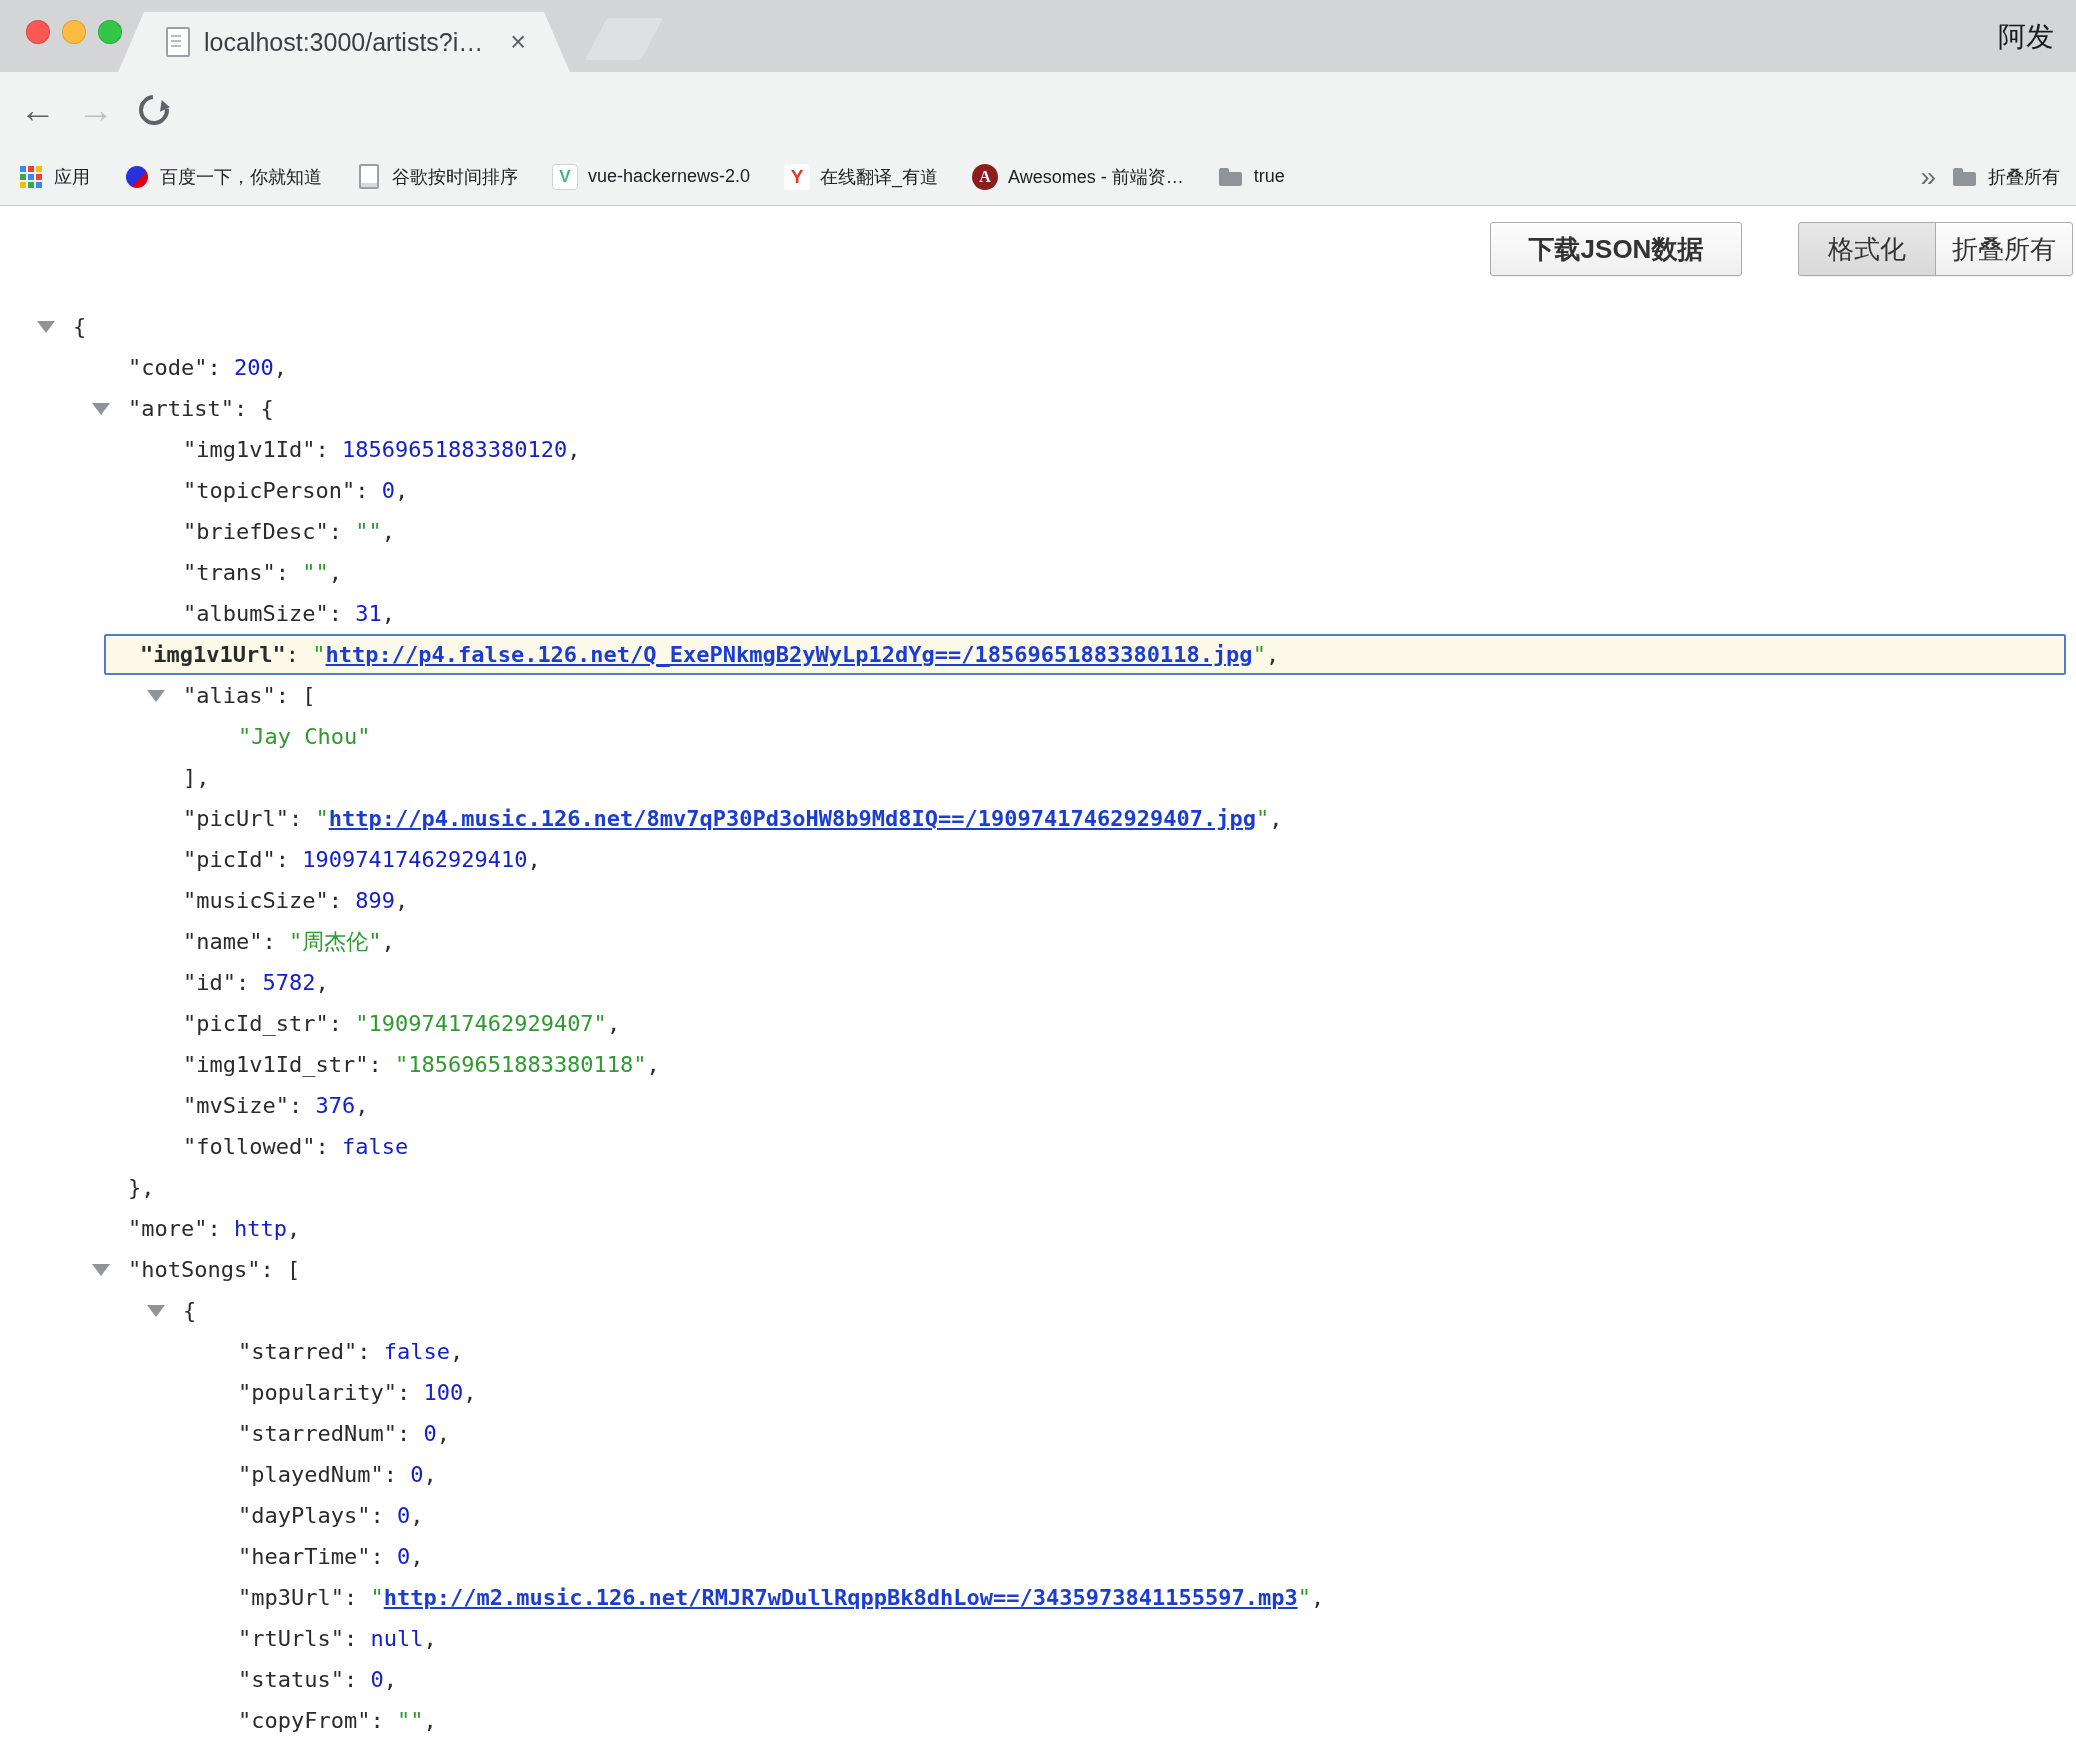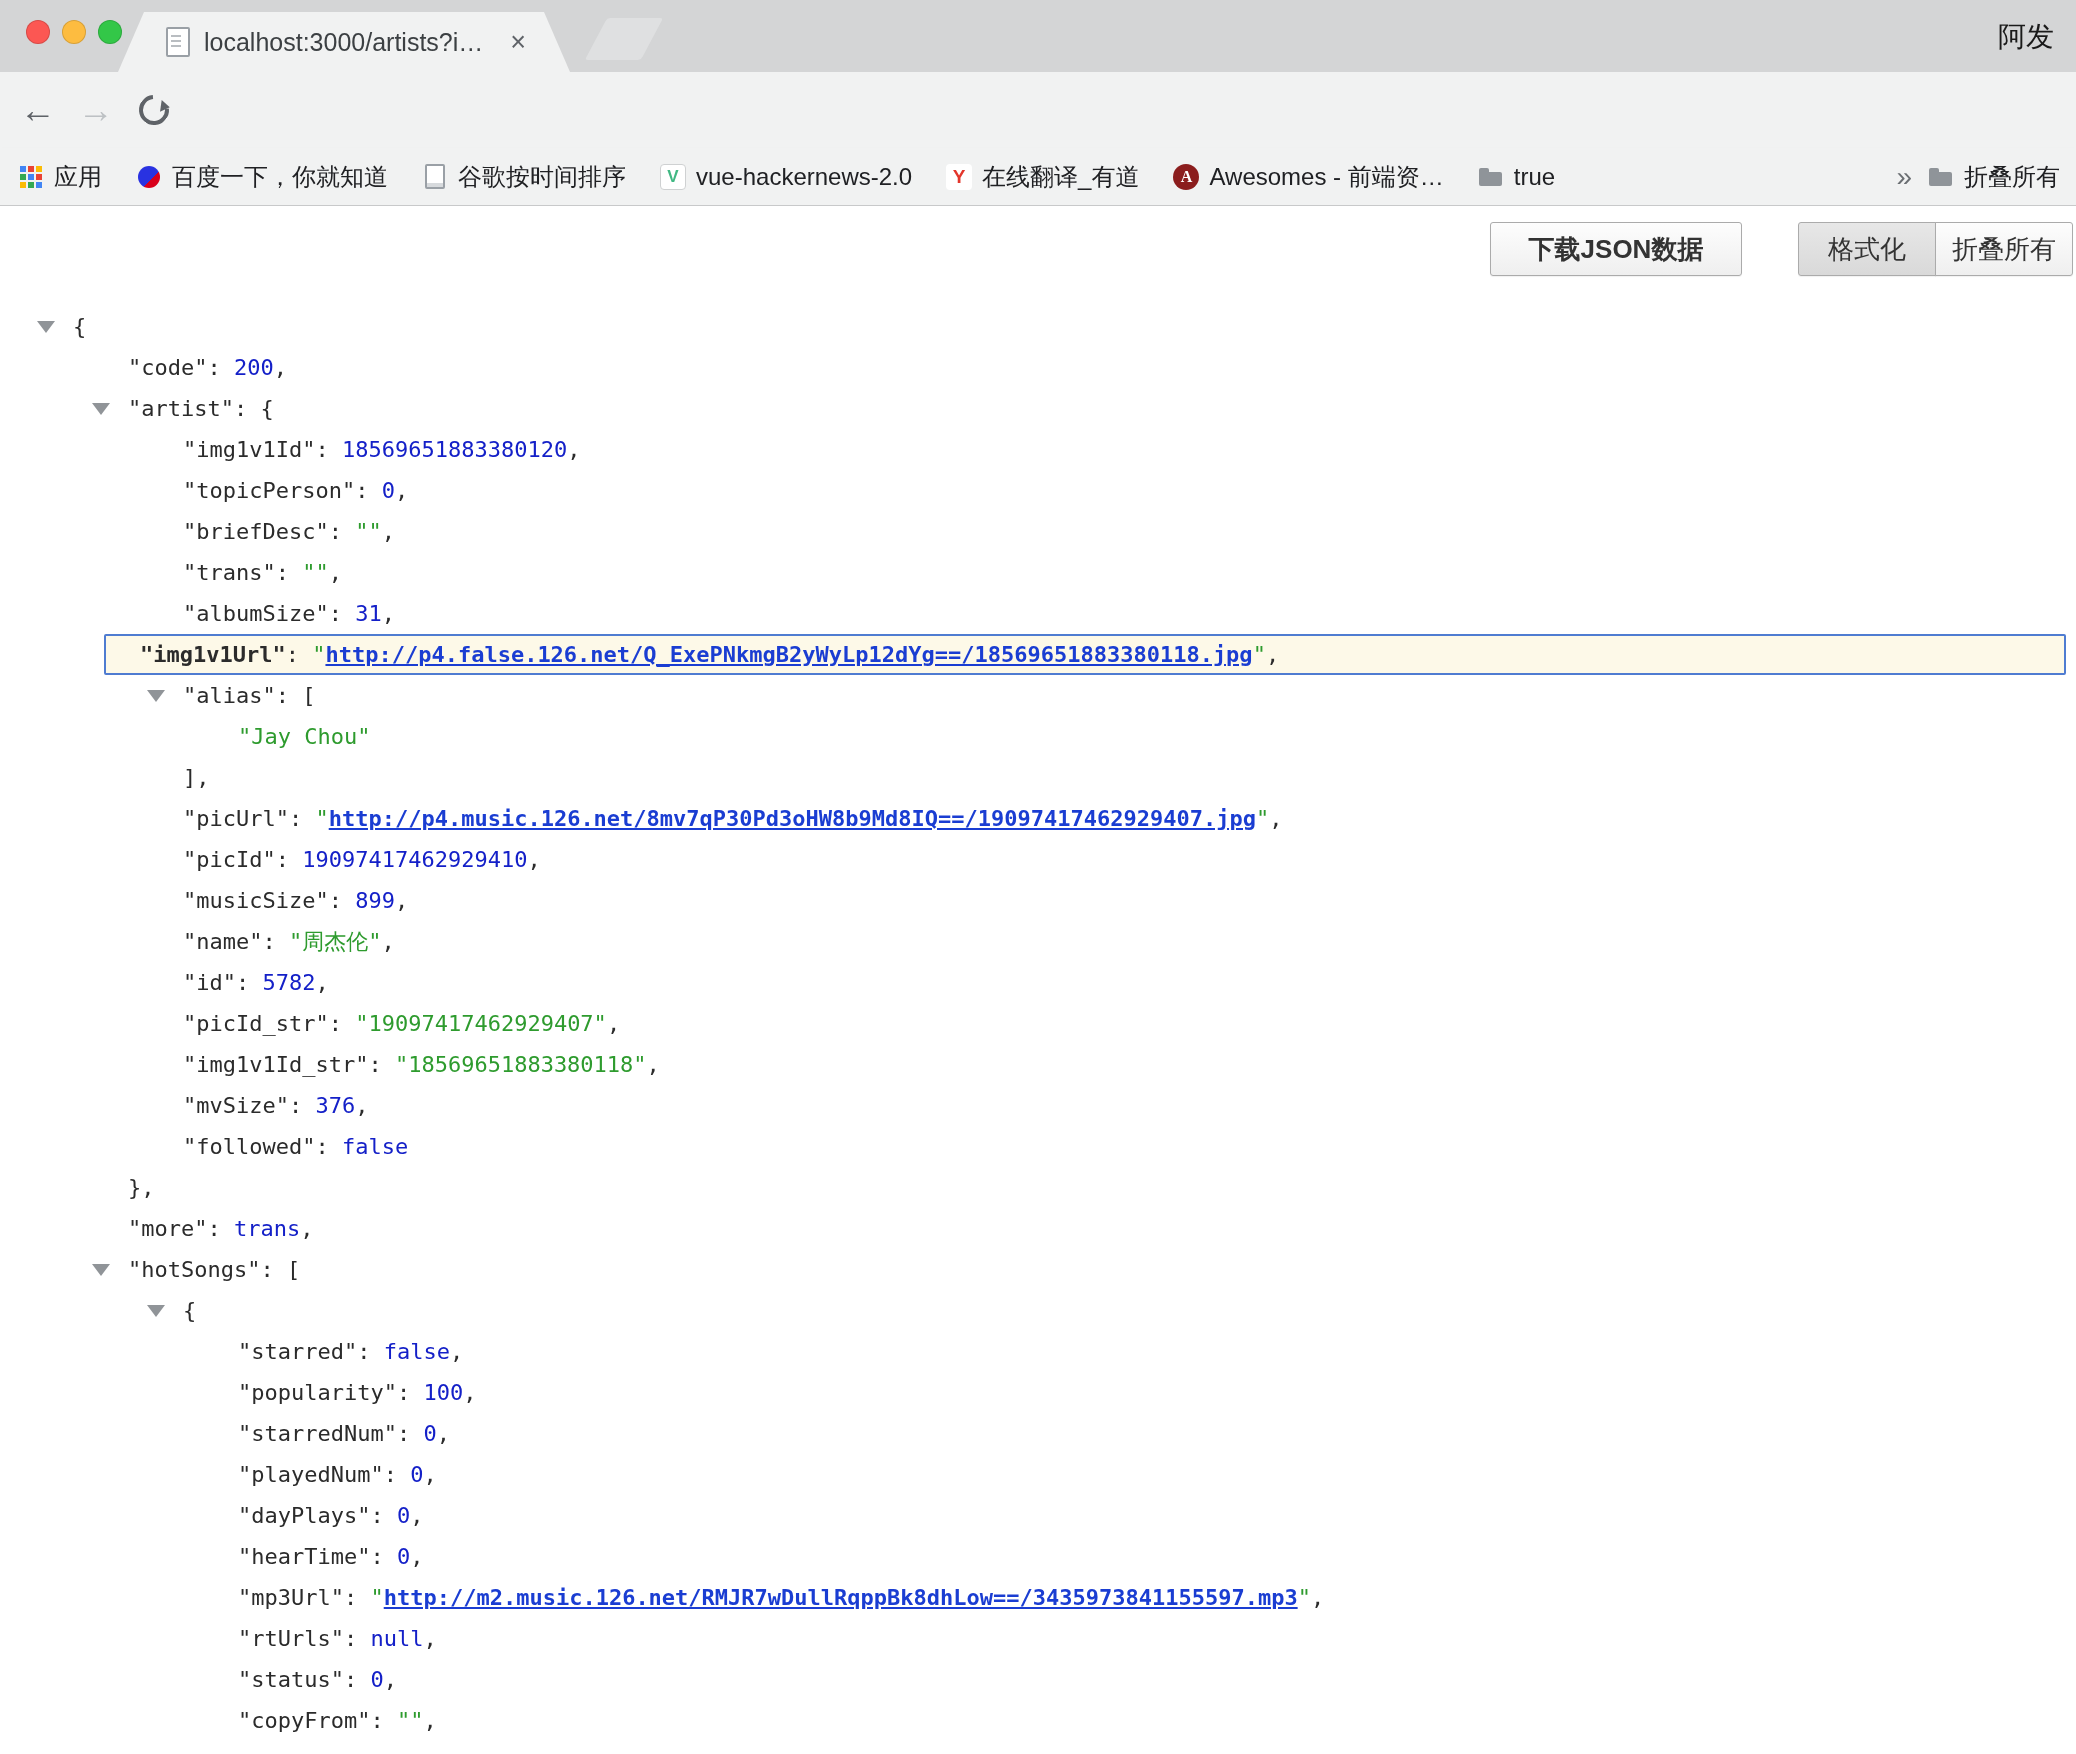--- a/index.html
+++ b/index.html
@@ -77,21 +77,21 @@
   .bm-apps::before{content:"";position:absolute;left:2px;top:2px;width:6px;height:6px;background:#4285f4;
     box-shadow:8px 0 0 #ea4335,16px 0 0 #fbbc05,0 8px 0 #34a853,8px 8px 0 #4285f4,16px 8px 0 #ea4335,0 16px 0 #fbbc05,8px 16px 0 #34a853,16px 16px 0 #4285f4;}
   .bm-baidu::before{content:"";width:22px;height:22px;border-radius:50%;background:linear-gradient(135deg,#2932e1 60%,#d9001b 60%);}
   .bm-doc::before{content:"";width:16px;height:21px;background:#fff;border:2px solid #9aa0a6;border-radius:2px;
     box-shadow:inset 0 -4px 0 #d7dadd;}
   .bm-vue{background:#fff;border:1px solid #cfd1d2;border-radius:4px;color:#41b883;font-weight:bold;font-size:17px;box-sizing:border-box;}
   .bm-youdao{background:#fff;border-radius:4px;color:#e3362c;font-weight:bold;font-size:19px;}
   .bm-awesomes{background:#8b1d1d;border-radius:50%;color:#fff;font:bold 16px "Liberation Serif",serif;}
   .bm-folder::before{content:"";position:absolute;left:1px;top:8px;width:23px;height:14px;background:#8f9499;border-radius:2px;}
   .bm-folder::after{content:"";position:absolute;left:1px;top:4px;width:10px;height:6px;background:#8f9499;border-radius:2px 2px 0 0;}
-  .bm-label{font-size:24px;color:#202124;white-space:nowrap;}
+  .bm-label{font-size:18px;color:#202124;white-space:nowrap;}
   .bm-right{position:absolute;right:16px;top:0;height:57px;display:flex;align-items:center;gap:16px;}
   .chevrons{font-size:28px;color:#6b6f73;cursor:pointer;}
   
   .content{position:absolute;left:0;top:206px;width:2076px;height:1548px;background:#fff;overflow:hidden;}
   .btn{
     height:54px;box-sizing:border-box;border:1px solid #ababab;border-radius:3px;
     background:linear-gradient(#fdfdfd,#efefef);color:#333;font-size:26px;
     font-family:"Liberation Sans",sans-serif;display:flex;align-items:center;justify-content:center;
     cursor:pointer;box-shadow:0 1px 1px rgba(0,0,0,.06);
   }
@@ -242,21 +242,21 @@
       <div class="jl" style="padding-left: 183px;"><span class="t-k">"picUrl"</span><span class="t-p">: </span><span class="t-s">"</span><span class="t-l">http://p4.music.126.net/8mv7qP30Pd3oHW8b9Md8IQ==/19097417462929407.jpg</span><span class="t-s">"</span><span class="t-p">,</span></div>
       <div class="jl" style="padding-left: 183px;"><span class="t-k">"picId"</span><span class="t-p">: </span><span class="t-n">19097417462929410</span><span class="t-p">,</span></div>
       <div class="jl" style="padding-left: 183px;"><span class="t-k">"musicSize"</span><span class="t-p">: </span><span class="t-n">899</span><span class="t-p">,</span></div>
       <div class="jl" style="padding-left: 183px;"><span class="t-k">"name"</span><span class="t-p">: </span><span class="t-s">"周杰伦"</span><span class="t-p">,</span></div>
       <div class="jl" style="padding-left: 183px;"><span class="t-k">"id"</span><span class="t-p">: </span><span class="t-n">5782</span><span class="t-p">,</span></div>
       <div class="jl" style="padding-left: 183px;"><span class="t-k">"picId_str"</span><span class="t-p">: </span><span class="t-s">"19097417462929407"</span><span class="t-p">,</span></div>
       <div class="jl" style="padding-left: 183px;"><span class="t-k">"img1v1Id_str"</span><span class="t-p">: </span><span class="t-s">"18569651883380118"</span><span class="t-p">,</span></div>
       <div class="jl" style="padding-left: 183px;"><span class="t-k">"mvSize"</span><span class="t-p">: </span><span class="t-n">376</span><span class="t-p">,</span></div>
       <div class="jl" style="padding-left: 183px;"><span class="t-k">"followed"</span><span class="t-p">: </span><span class="t-b">false</span></div>
       <div class="jl" style="padding-left: 128px;"><span class="t-p">},</span></div>
-      <div class="jl" style="padding-left: 128px;"><span class="t-k">"more"</span><span class="t-p">: </span><span class="t-b">trans</span><span class="t-p">,</span></div>
+      <div class="jl" style="padding-left: 128px;"><span class="t-k">"more"</span><span class="t-p">: </span><span class="t-b">http</span><span class="t-p">,</span></div>
       <div class="jl" style="padding-left: 128px;"><span class="tri" style="left: 92px;"></span><span class="t-k">"hotSongs"</span><span class="t-p">: </span><span class="t-p">[</span></div>
       <div class="jl" style="padding-left: 183px;"><span class="tri" style="left: 147px;"></span><span class="t-p">{</span></div>
       <div class="jl" style="padding-left: 238px;"><span class="t-k">"starred"</span><span class="t-p">: </span><span class="t-b">false</span><span class="t-p">,</span></div>
       <div class="jl" style="padding-left: 238px;"><span class="t-k">"popularity"</span><span class="t-p">: </span><span class="t-n">100</span><span class="t-p">,</span></div>
       <div class="jl" style="padding-left: 238px;"><span class="t-k">"starredNum"</span><span class="t-p">: </span><span class="t-n">0</span><span class="t-p">,</span></div>
       <div class="jl" style="padding-left: 238px;"><span class="t-k">"playedNum"</span><span class="t-p">: </span><span class="t-n">0</span><span class="t-p">,</span></div>
       <div class="jl" style="padding-left: 238px;"><span class="t-k">"dayPlays"</span><span class="t-p">: </span><span class="t-n">0</span><span class="t-p">,</span></div>
       <div class="jl" style="padding-left: 238px;"><span class="t-k">"hearTime"</span><span class="t-p">: </span><span class="t-n">0</span><span class="t-p">,</span></div>
       <div class="jl" style="padding-left: 238px;"><span class="t-k">"mp3Url"</span><span class="t-p">: </span><span class="t-s">"</span><span class="t-l">http://m2.music.126.net/RMJR7wDullRqppBk8dhLow==/3435973841155597.mp3</span><span class="t-s">"</span><span class="t-p">,</span></div>
       <div class="jl" style="padding-left: 238px;"><span class="t-k">"rtUrls"</span><span class="t-p">: </span><span class="t-b">null</span><span class="t-p">,</span></div>

